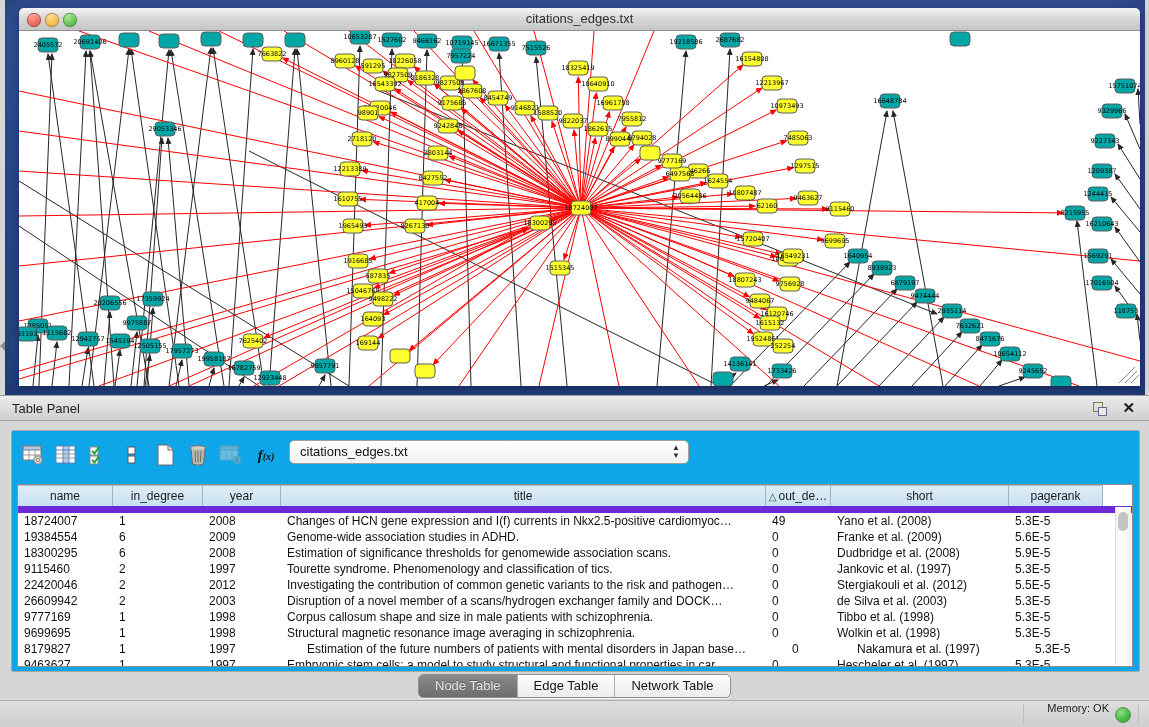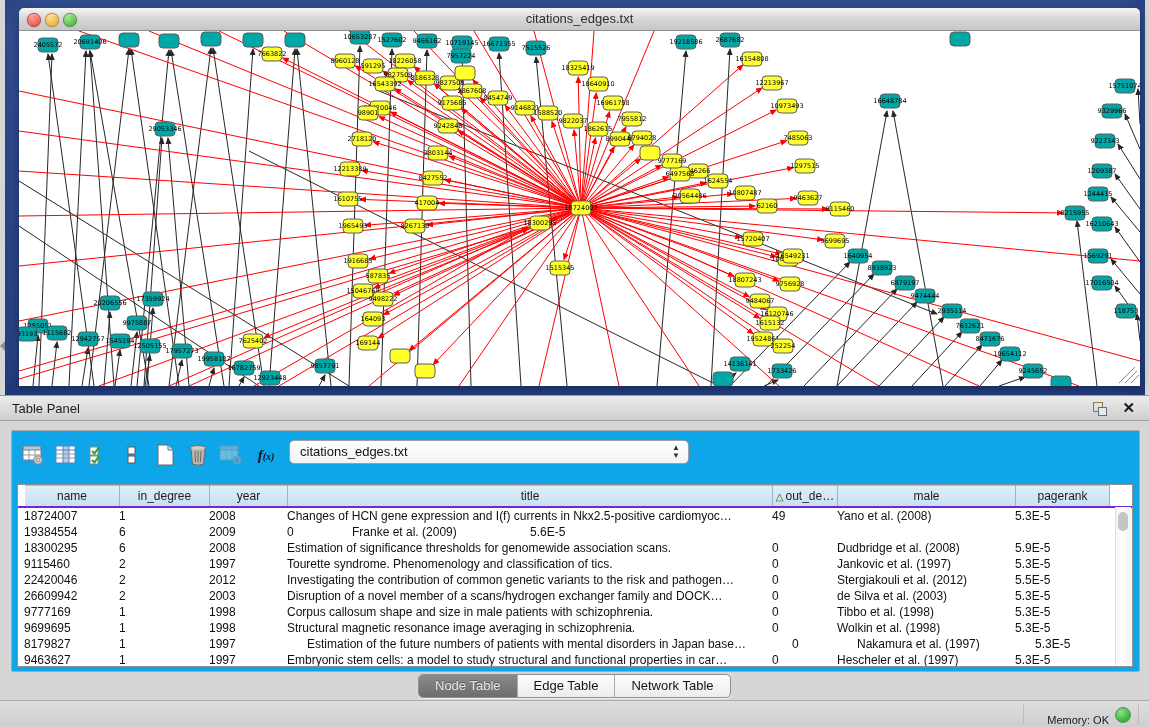--- a/index.html
+++ b/index.html
@@ -64,21 +64,21 @@
     background:linear-gradient(180deg,#ffffff,#f2f2f2);
     border:1px solid #9f9f9f;border-radius:5px;cursor:pointer;
     font-size:13px;color:#111;line-height:22px;padding-left:10px;
   }
   .combo-arrows{position:absolute;right:8px;top:3px;display:flex;flex-direction:column;line-height:8px;font-size:8px;color:#333;}
 
   .data-table{
     position:absolute;left:5px;top:53px;width:1116px;height:183px;box-sizing:border-box;
     background:#ffffff;border:1px solid #8f8f8f;overflow:hidden;
   }
-  .thead{display:flex;height:21px;border-bottom:2px solid #6d28d9;background:#fff;padding-left:7px;}
+  .thead{display:flex;height:21px;border-bottom:7px solid #6d28d9;background:#fff;}
   .th{
     box-sizing:border-box;height:21px;line-height:20px;text-align:center;
     font-size:12px;color:#1c1c1c;background:linear-gradient(180deg,#dfeef8,#c8e0ef);
     border-right:1px solid #9fb4c2;border-top:1px solid #aebfcb;overflow:hidden;white-space:nowrap;cursor:pointer;
   }
   .th .sort-tri{font-size:10px;color:#2a5a1a;margin-right:2px;}
   .tbody .tr{display:flex;height:16px;line-height:16px;}
   .td{
     box-sizing:border-box;padding-left:6px;font-size:12px;color:#101010;
     white-space:nowrap;overflow:hidden;
@@ -105,21 +105,21 @@
     background:linear-gradient(180deg,#8b8b8b,#6d6d6d);color:#e6e6e6;
     text-shadow:0 -1px 0 rgba(0,0,0,.3);
   }
 
   .status-bar{
     position:absolute;left:0;top:700px;width:1149px;height:27px;
     background:linear-gradient(180deg,#dedede,#cecece);
     border-top:1px solid #aeaeae;box-sizing:border-box;
   }
   .status-sep{position:absolute;top:3px;bottom:3px;width:1px;background:#bdbdbd;}
-  .mem-label{position:absolute;right:40px;top:13px;font-size:11px;color:#1b1b1b;}
+  .mem-label{position:absolute;right:40px;top:1px;font-size:11px;color:#1b1b1b;}
   .mem-dot{
     position:absolute;right:18px;top:6px;width:14px;height:14px;border-radius:50%;
     background:radial-gradient(circle at 35% 30%,#8fe08a,#41bb41 60%,#2c9430);
     border:1px solid #5b8f53;
   }
 </style>
 </head>
 <body>
 
 <div class="net-desktop">
@@ -896,37 +896,38 @@
       </span>
   </div>
 
   <div class="data-table">
     <div class="thead" id="thead">
         <div class="th" style="width: 95px;">name</div>
         <div class="th" style="width: 90px;">in_degree</div>
         <div class="th" style="width: 78px;">year</div>
         <div class="th" style="width: 485px;">title</div>
         <div class="th" style="width: 65px;"><span class="sort-tri">△</span>out_de…</div>
-        <div class="th" style="width: 178px;">male</div>
+        <div class="th" style="width: 178px;">short</div>
         <div class="th" style="width: 94px;">pagerank</div>
       </div>
     <div class="tbody" id="tbody">
         <div class="tr">
           <div class="td" style="width: 95px;">18724007</div>
           <div class="td" style="width: 90px;">1</div>
           <div class="td" style="width: 78px;">2008</div>
           <div class="td" style="width: 485px;">Changes of HCN gene expression and I(f) currents in Nkx2.5-positive cardiomyoc…</div>
           <div class="td" style="width: 65px;">49</div>
           <div class="td" style="width: 178px;">Yano et al. (2008)</div>
           <div class="td" style="width: 94px;">5.3E-5</div>
         </div>
         <div class="tr">
           <div class="td" style="width: 95px;">19384554</div>
           <div class="td" style="width: 90px;">6</div>
           <div class="td" style="width: 78px;">2009</div>
+          <div class="td" style="width: 485px;">Genome-wide association studies in ADHD.</div>
           <div class="td" style="width: 65px;">0</div>
           <div class="td" style="width: 178px;">Franke et al. (2009)</div>
           <div class="td" style="width: 94px;">5.6E-5</div>
         </div>
         <div class="tr">
           <div class="td" style="width: 95px;">18300295</div>
           <div class="td" style="width: 90px;">6</div>
           <div class="td" style="width: 78px;">2008</div>
           <div class="td" style="width: 485px;">Estimation of significance thresholds for genomewide association scans.</div>
           <div class="td" style="width: 65px;">0</div>

